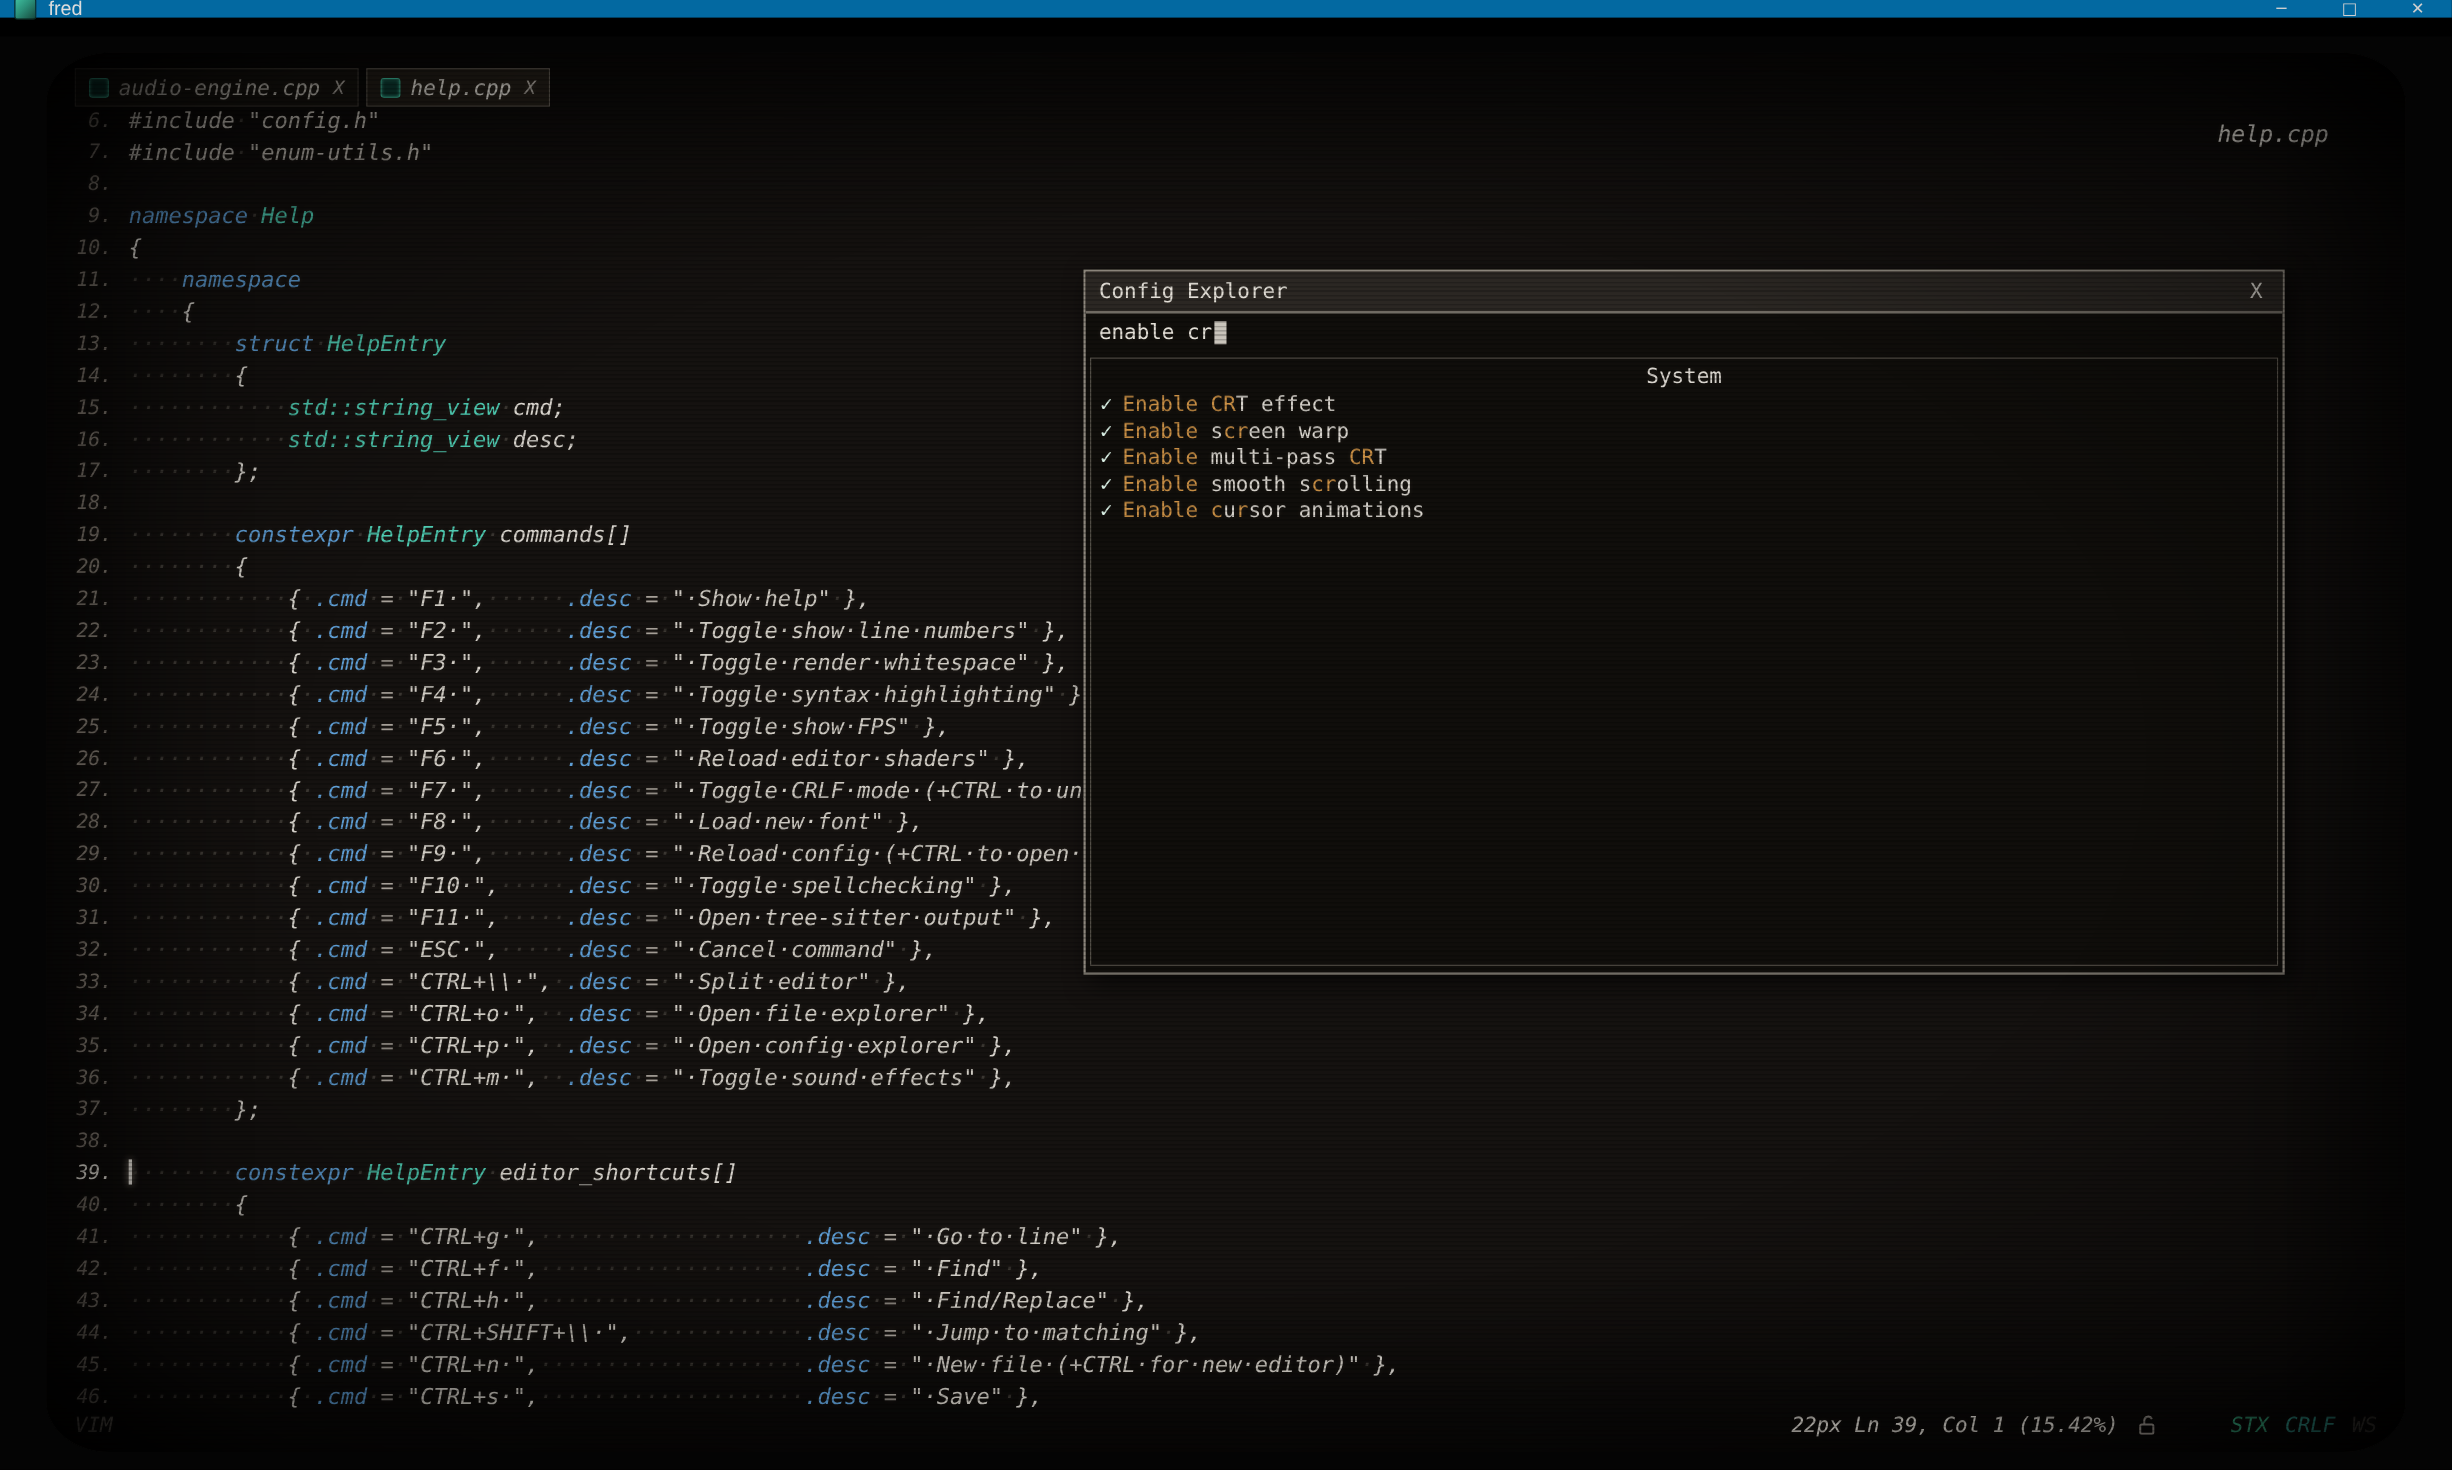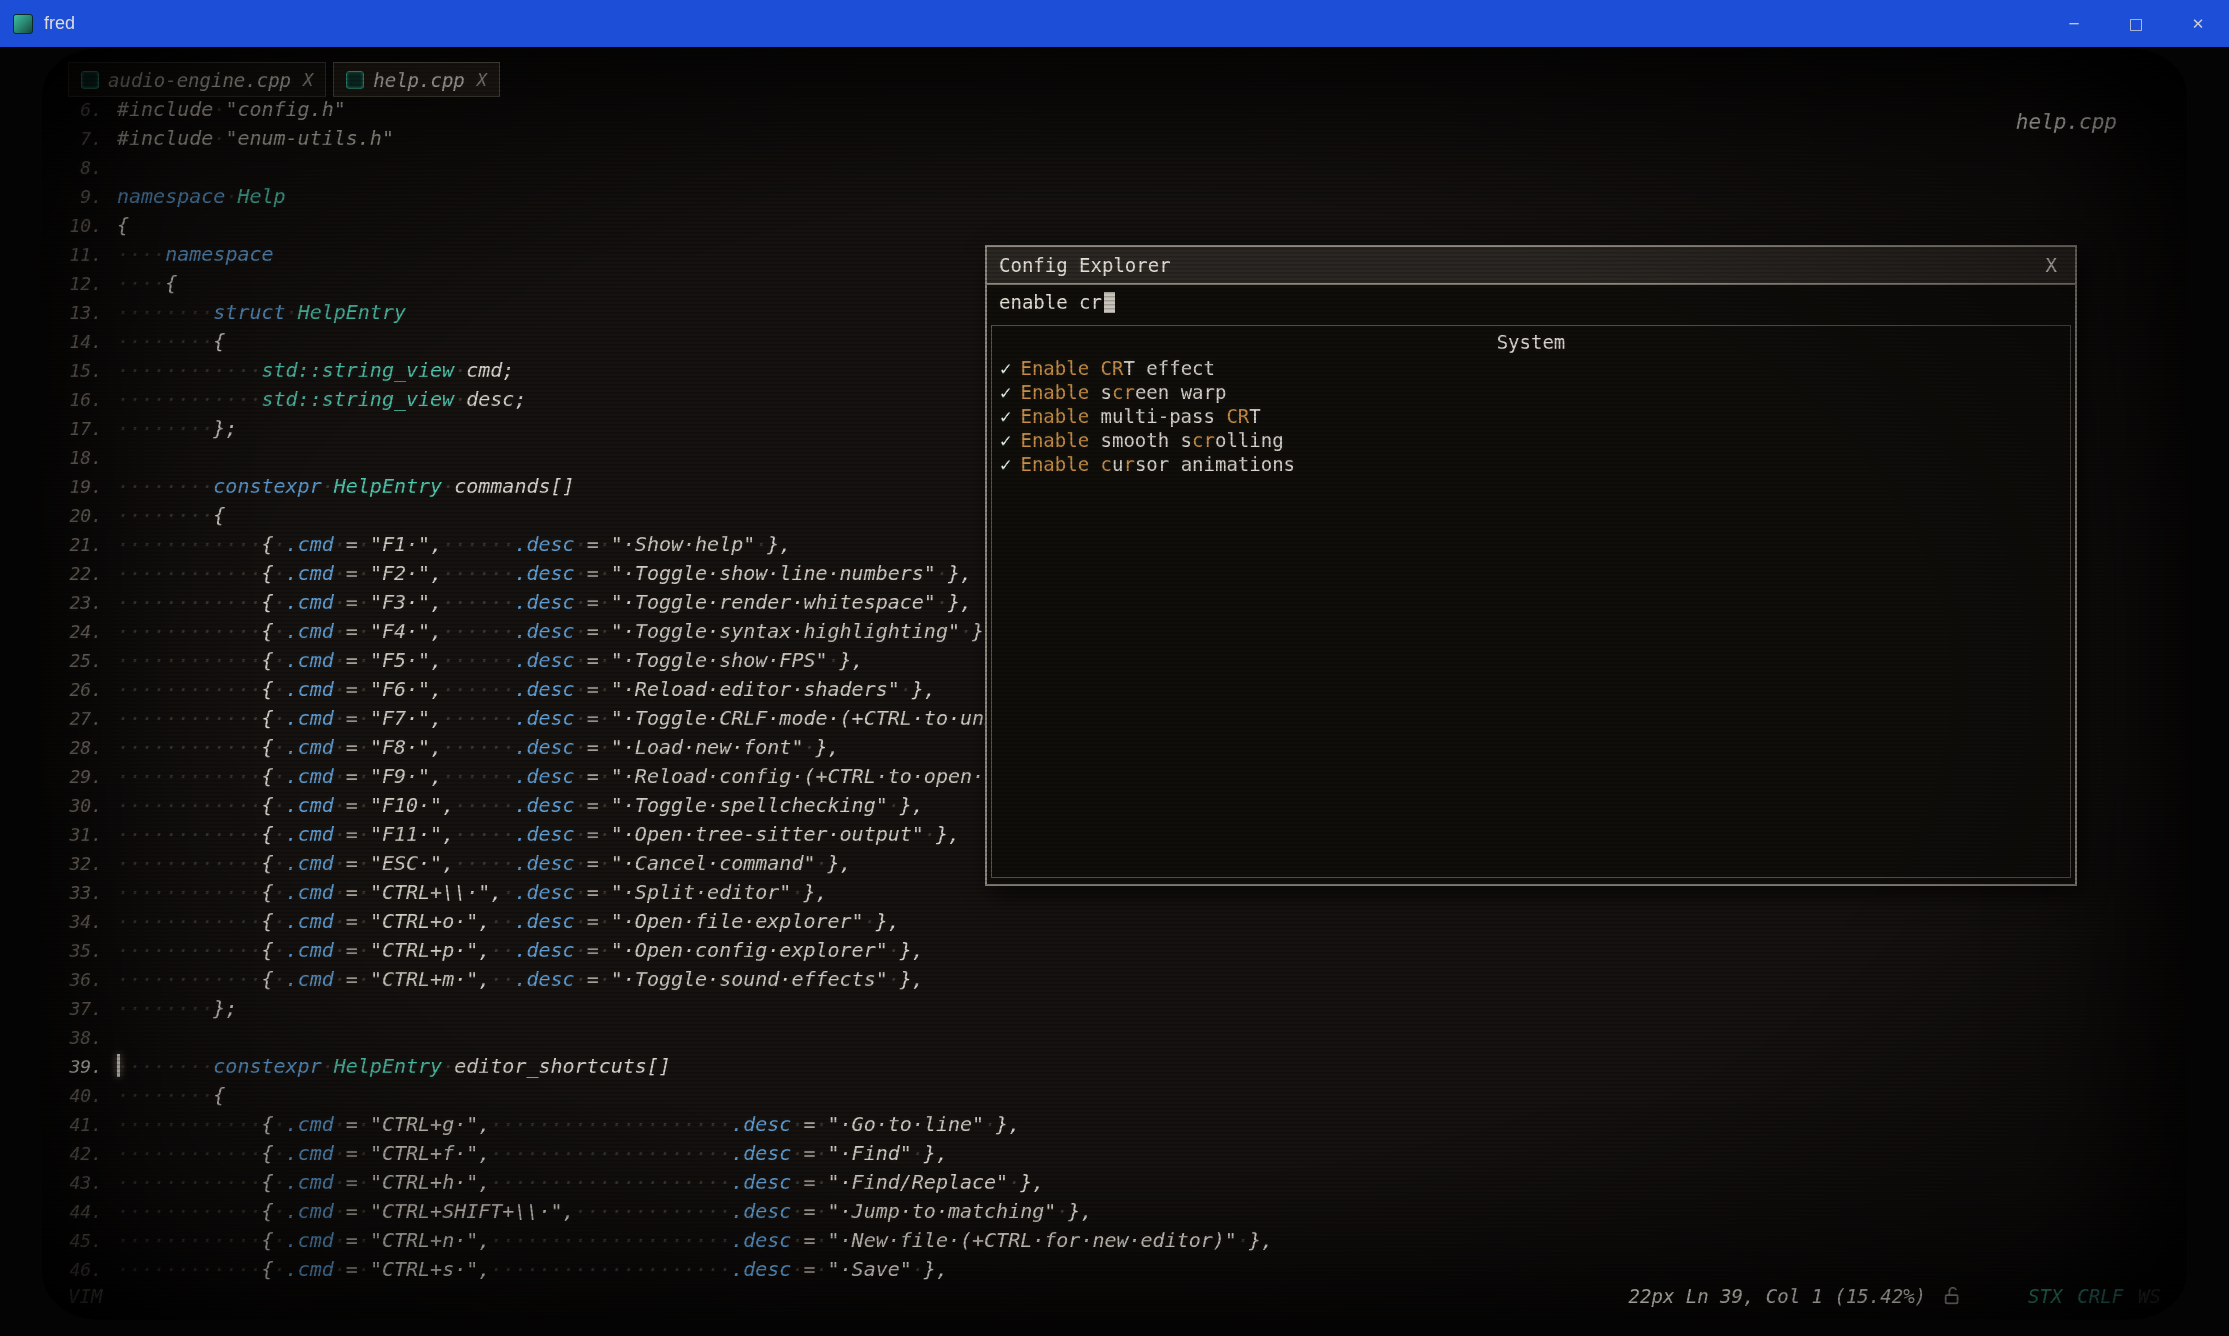--- a/index.html
+++ b/index.html
@@ -1,21 +1,21 @@
 <!DOCTYPE html>
 <html><head>
 <meta charset="utf-8">
 <style>
   html,body { margin:0; padding:0; background:#000; }
   body { width:2229px; height:1336px; position:relative; overflow:hidden;
          font-family:"DejaVu Sans Mono", monospace; }
 
   
-  .titlebar { position:absolute; top:0; left:0; width:100%; height:47px;
-    background:#1d4ed8; display:flex; align-items:center;
+  .titlebar { position:absolute; top:0; left:0; width:100%; height:16px;
+    background:#0369a1; display:flex; align-items:center;
     font-family:"Liberation Sans", sans-serif; color:#dcdcdc; font-size:18px; z-index:50; }
   .app-icon { width:18px; height:18px; margin:0 11px 0 13px; border-radius:3px;
     background:linear-gradient(135deg,#3fbf9f 0%,#2b8f78 45%,#17493d 100%);
     border:1px solid #0c2b24; }
   .win-controls { margin-left:auto; display:flex; height:33px; }
   .win-btn { width:62px; height:33px; background:transparent; border:none; color:#cfcfcf;
     font-size:15px; font-family:"DejaVu Sans", sans-serif; cursor:pointer; }
 
   
   .screen-wrap { position:absolute; top:33px; left:0; right:0; bottom:0; background:#040404; }

